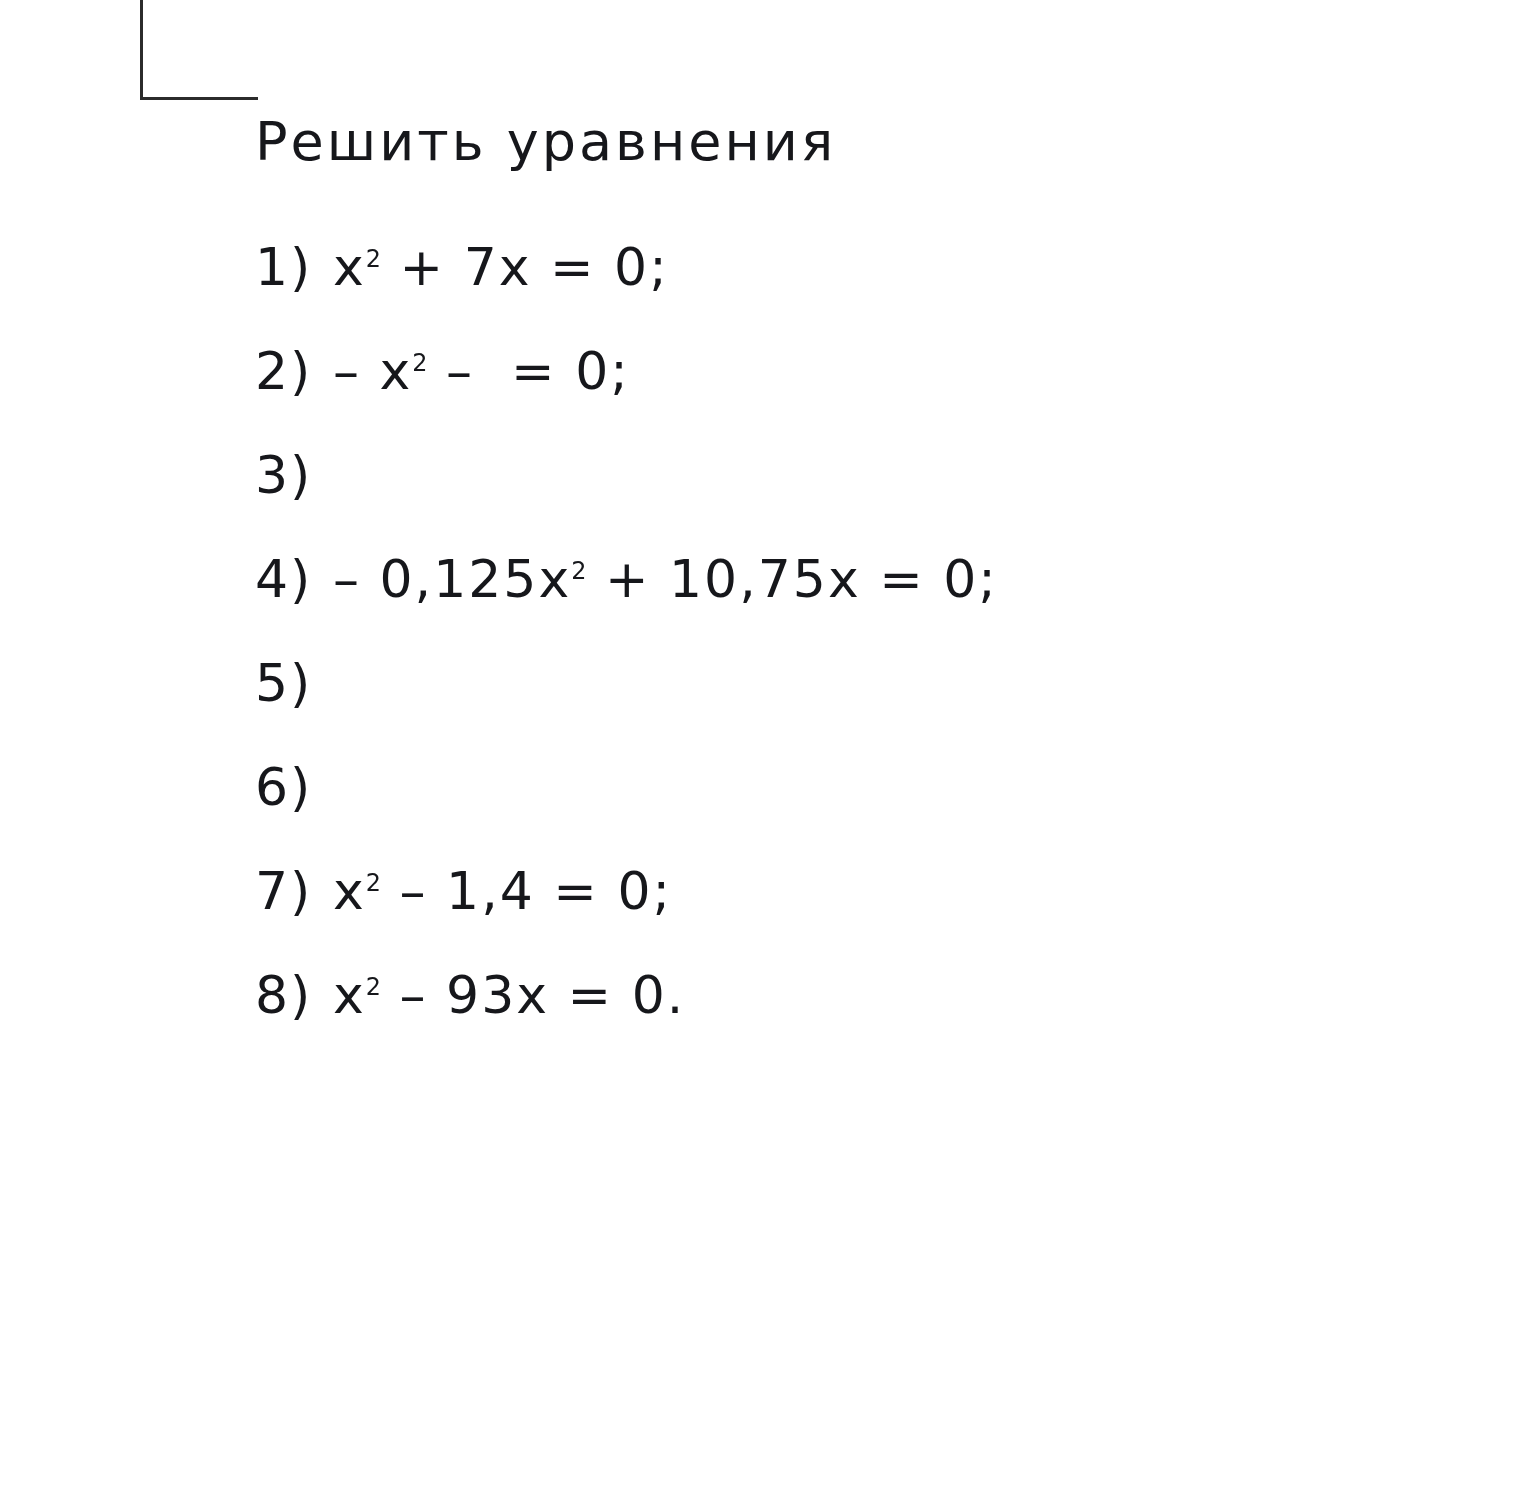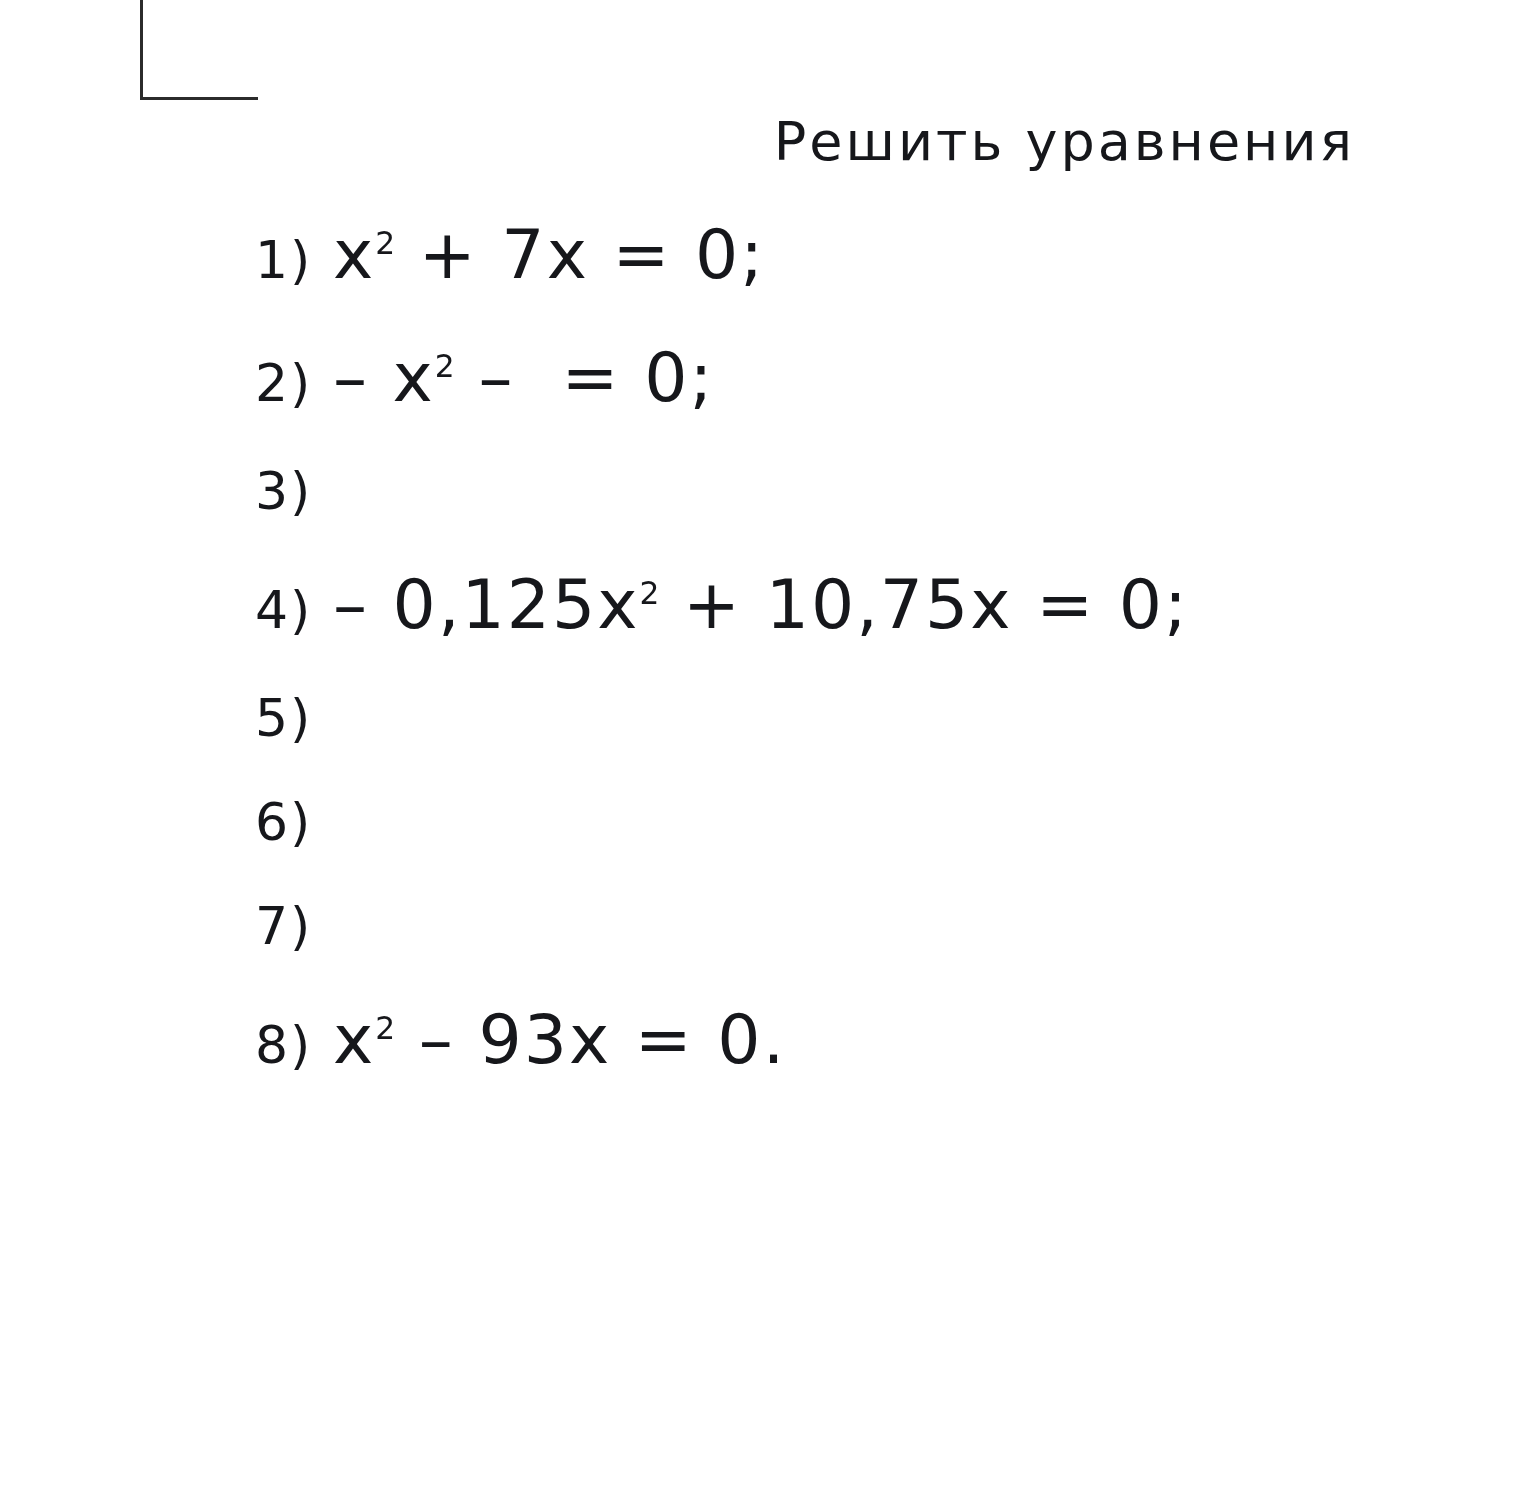--- a/index.html
+++ b/index.html
@@ -42,23 +42,22 @@
     left: 255px;
     top: 110px;
     width: 1100px;
   }
 
   .doc-title {
     font-family: "DejaVu Sans", sans-serif;
     font-size: 54px;
     letter-spacing: 3px;
     color: #16171b;
-    margin-bottom: 42px;
+    margin-bottom: 64px;
     white-space: nowrap;
-    text-align: right;
   }
 
   .eq-list {
     list-style: none;
     margin: 0;
     padding: 0;
   }
 
   .eq-item {
     display: flex;
@@ -69,21 +68,21 @@
     letter-spacing: 2px;
     white-space: pre;
   }
 
   .eq-num {
     min-width: 78px;
     font-size: 52px;
   }
 
   .eq-body {
-    font-size: 68px;
+    font-size: 52px;
   }
 
   sup {
     font-size: 0.46em;
     vertical-align: super;
     letter-spacing: 0;
   }
 </style>
 </head>
 <body>
@@ -120,20 +119,21 @@
       <li class="eq-item">
         <span class="eq-num">5)</span>
       </li>
 
       <li class="eq-item">
         <span class="eq-num">6)</span>
       </li>
 
       <li class="eq-item">
         <span class="eq-num">7)</span>
+        <span class="eq-body"><span>x</span><sup>2</sup><span> – 1,4 = 0;</span></span>
       </li>
 
       <li class="eq-item">
         <span class="eq-num">8)</span>
         <span class="eq-body"><span>x</span><sup>2</sup><span> – 93x = 0.</span></span>
       </li>
 
     </ol>
   </div>
 </div>

